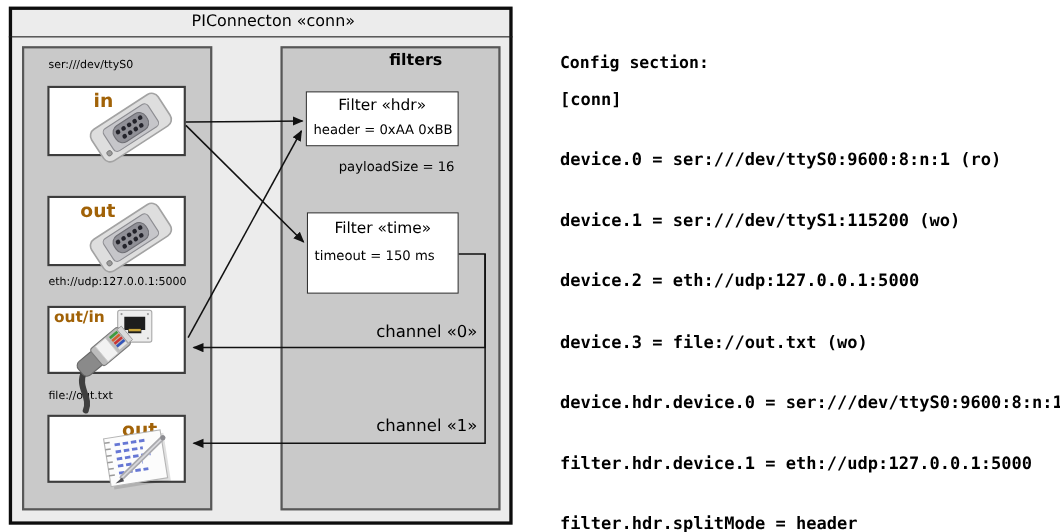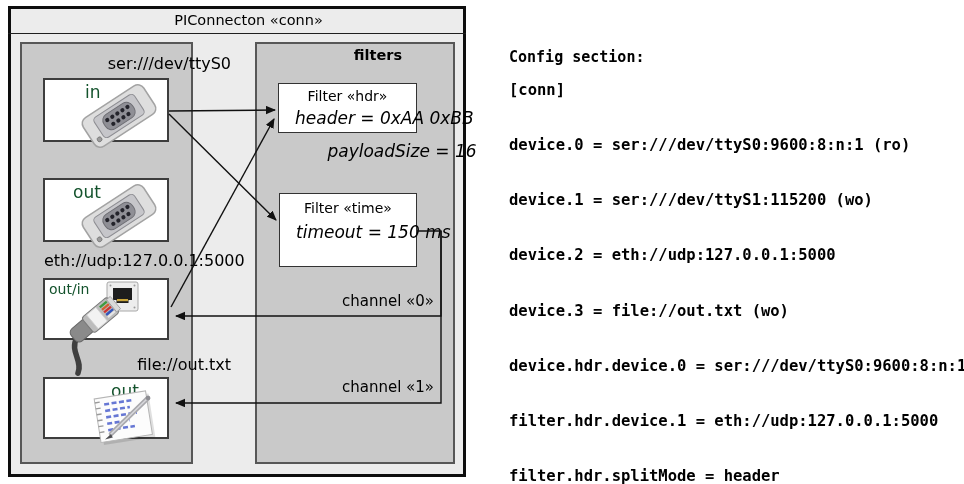--- a/index.html
+++ b/index.html
@@ -11,27 +11,27 @@
   .outer-box{left:8px;top:6px;width:458px;height:471px;background:#ececec;
              border:3px solid #0d0d0d;box-sizing:border-box;}
   .title-bar{left:8px;top:6px;width:458px;height:28px;box-sizing:border-box;
              border-bottom:1.5px solid #1f1f1f;display:flex;align-items:center;justify-content:center;
              font-size:14.5px;}
   .panel{background:#c9c9c9;border:2px solid #575757;box-sizing:border-box;}
   .devices-panel{left:20px;top:42px;width:173px;height:422px;}
   .filters-panel{left:255px;top:42px;width:200px;height:422px;}
   .filters-title{left:255px;top:47px;width:200px;text-align:center;font-size:14.5px;font-weight:bold;}
 
-  .dev-label{left:21px;width:187px;text-align:right;font-size:16px;white-space:nowrap;}
+  .dev-label{left:21px;width:187px;text-align:left;font-size:10px;white-space:nowrap;}
   .white-box{background:#ffffff;border:2px solid #3d3d3d;box-sizing:border-box;}
-  .port-label{position:absolute;font-size:17px;color:#14532d;}
+  .port-label{position:absolute;font-size:17px;color:#a16207;font-weight:bold;}
 
   .filter-box{background:#ffffff;border:1.5px solid #333;box-sizing:border-box;}
   .filter-title{position:absolute;left:0;width:100%;text-align:center;font-size:14px;}
-  .filter-props{position:absolute;left:16px;font-size:17px;line-height:16.5px;white-space:pre;font-style:italic;}
+  .filter-props{position:absolute;left:6px;font-size:12px;line-height:16.5px;white-space:pre;}
 
   .channel-label{width:110px;text-align:center;font-size:15px;}
 
   
   .config-heading{left:486px;top:8px;font-family:"DejaVu Sans Mono",monospace;
                   font-weight:bold;font-size:15px;margin-top:40px;}
   .config-lines{left:486px;top:44px;font-family:"DejaVu Sans Mono",monospace;
                 font-weight:bold;font-size:15.5px;line-height:18.4px;white-space:pre;}
   .config-line{height:18.4px;}
 

